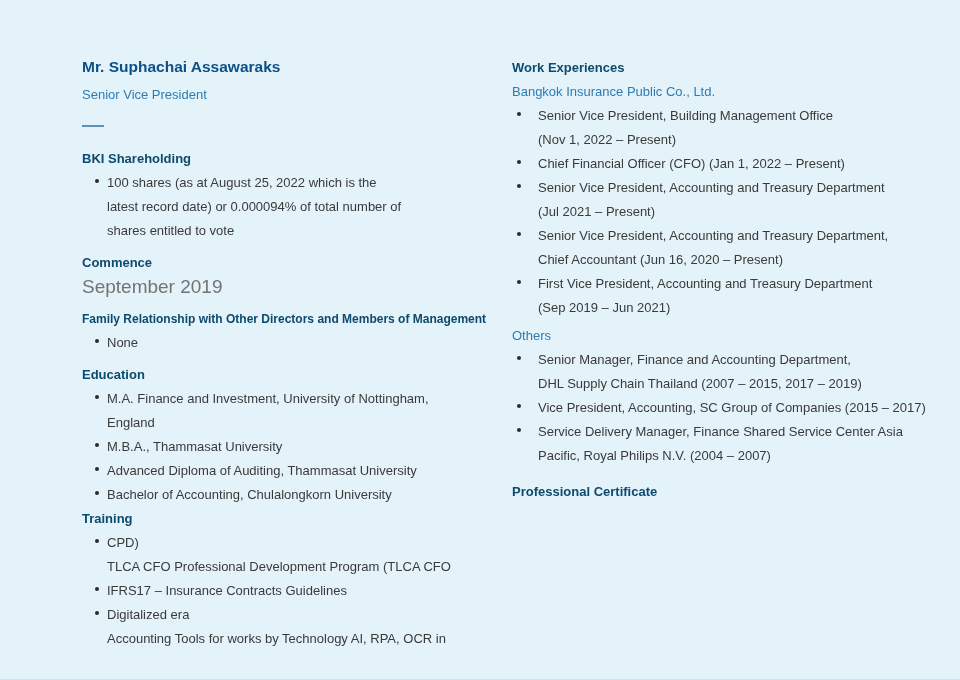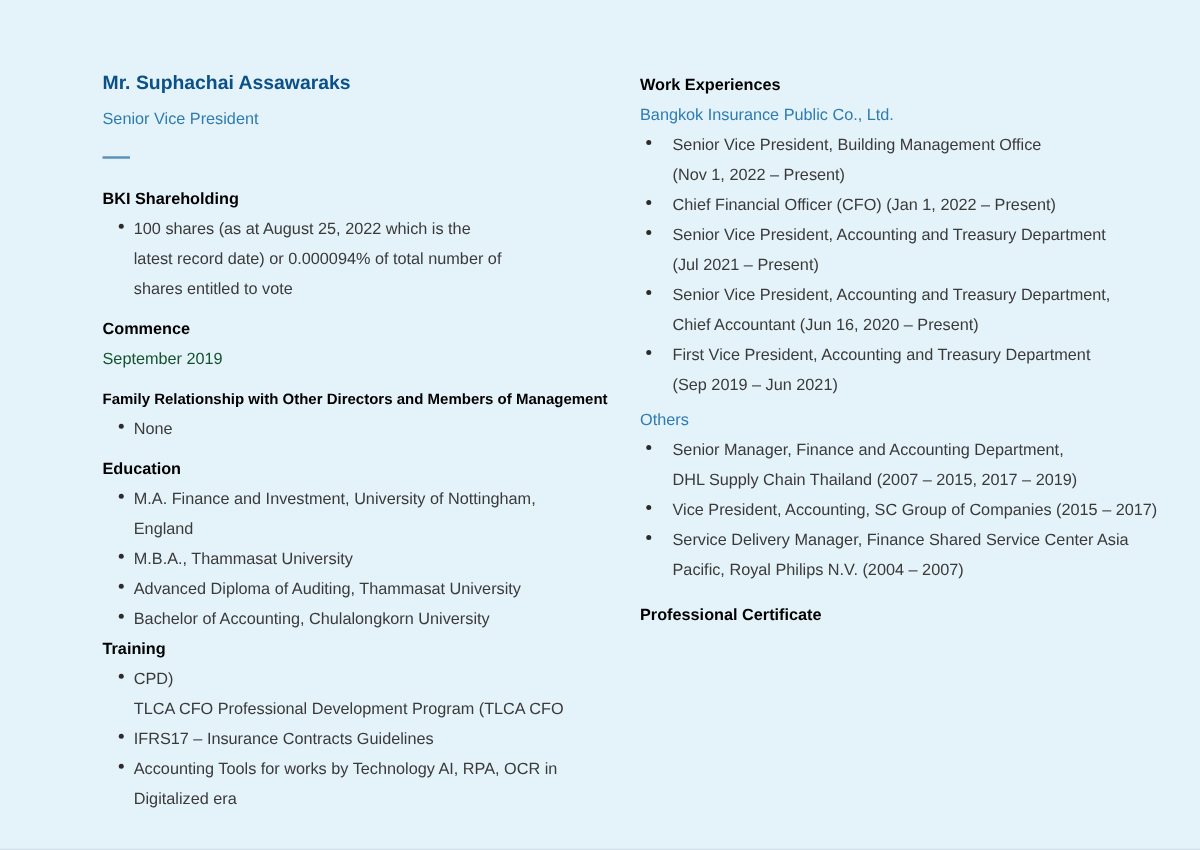--- a/index.html
+++ b/index.html
@@ -27,42 +27,42 @@
   .divider {
     margin-top:21px; width:22px; height:2px; background:#5d92b8;
   }
 
   .section { margin-top:8px; }
   .section.first { margin-top:20px; }
   .section.tight { margin-top:0; }
   .section.cert  { margin-top:12px; }
 
   .h-dark {
-    font-size:13px; font-weight:700; color:#000000; line-height:24px; white-space:nowrap;
+    font-size:13px; font-weight:700; color:#0c4a6e; line-height:24px; white-space:nowrap;
   }
   .h-dark.long { font-size:12px; }
   .h-light {
     font-size:13px; font-weight:400; color:#2e7cb2; line-height:24px; white-space:nowrap;
   }
   .subsection.others { margin-top:4px; }
 
   ul.items { list-style:none; }
   .item { position:relative; padding-left:25px; }
   .col-right .item { padding-left:26px; }
   .bullet {
     position:absolute; left:13px; top:8px;
     width:4px; height:4px; border-radius:50%;
     background:#2b2b2b;
   }
   .col-right .bullet { left:5px; }
   .line {
     display:block; font-size:13px; color:#3a3a3a; line-height:24px; white-space:nowrap;
   }
   .plain-value {
-    font-size:13px; color:#14532d; line-height:24px; white-space:nowrap;
+    font-size:19px; color:#737373; line-height:24px; white-space:nowrap;
   }
 </style>
 </head>
 <body>
 
 <div class="page">
 
   <div class="col col-left">
 
     <div>
@@ -128,22 +128,22 @@
           <span class="bullet"></span>
           <span class="line">CPD)</span>
           <span class="line">TLCA CFO Professional Development Program (TLCA CFO</span>
         </li>
         <li class="item">
           <span class="bullet"></span>
           <span class="line">IFRS17 – Insurance Contracts Guidelines</span>
         </li>
         <li class="item">
           <span class="bullet"></span>
+          <span class="line">Digitalized era</span>
           <span class="line">Accounting Tools for works by Technology AI, RPA, OCR in</span>
-          <span class="line">Digitalized era</span>
         </li>
       </ul>
     </div>
 
   </div>
 
   <div class="col col-right">
 
     <div class="section tight">
       <h2 class="h-dark">Work Experiences</h2>

